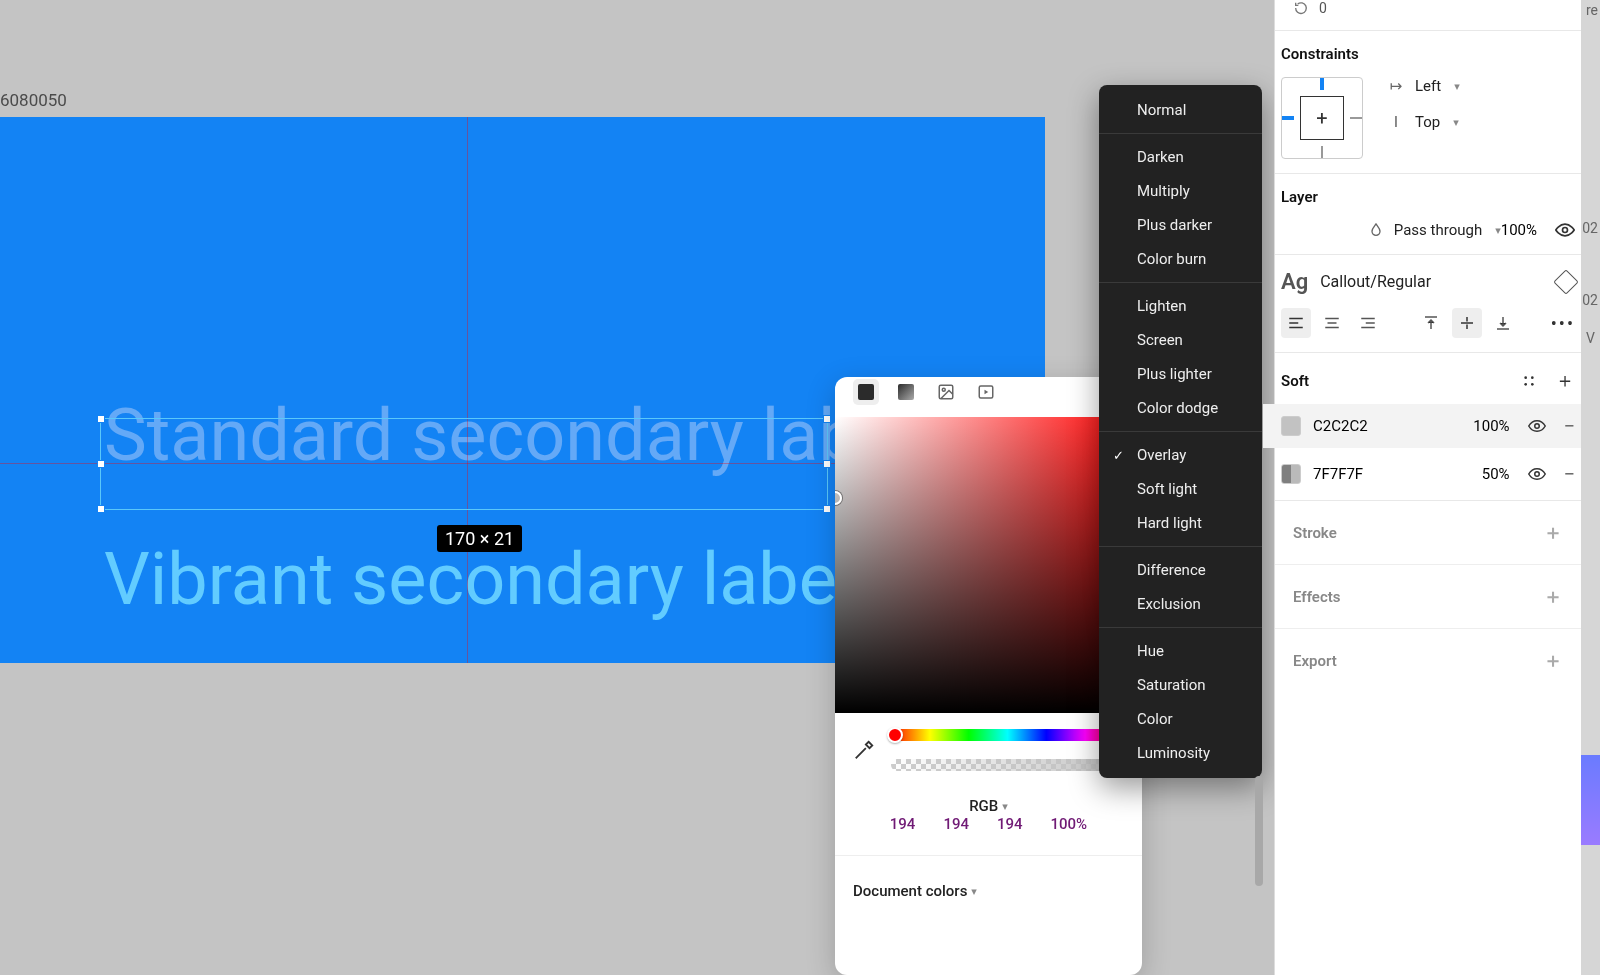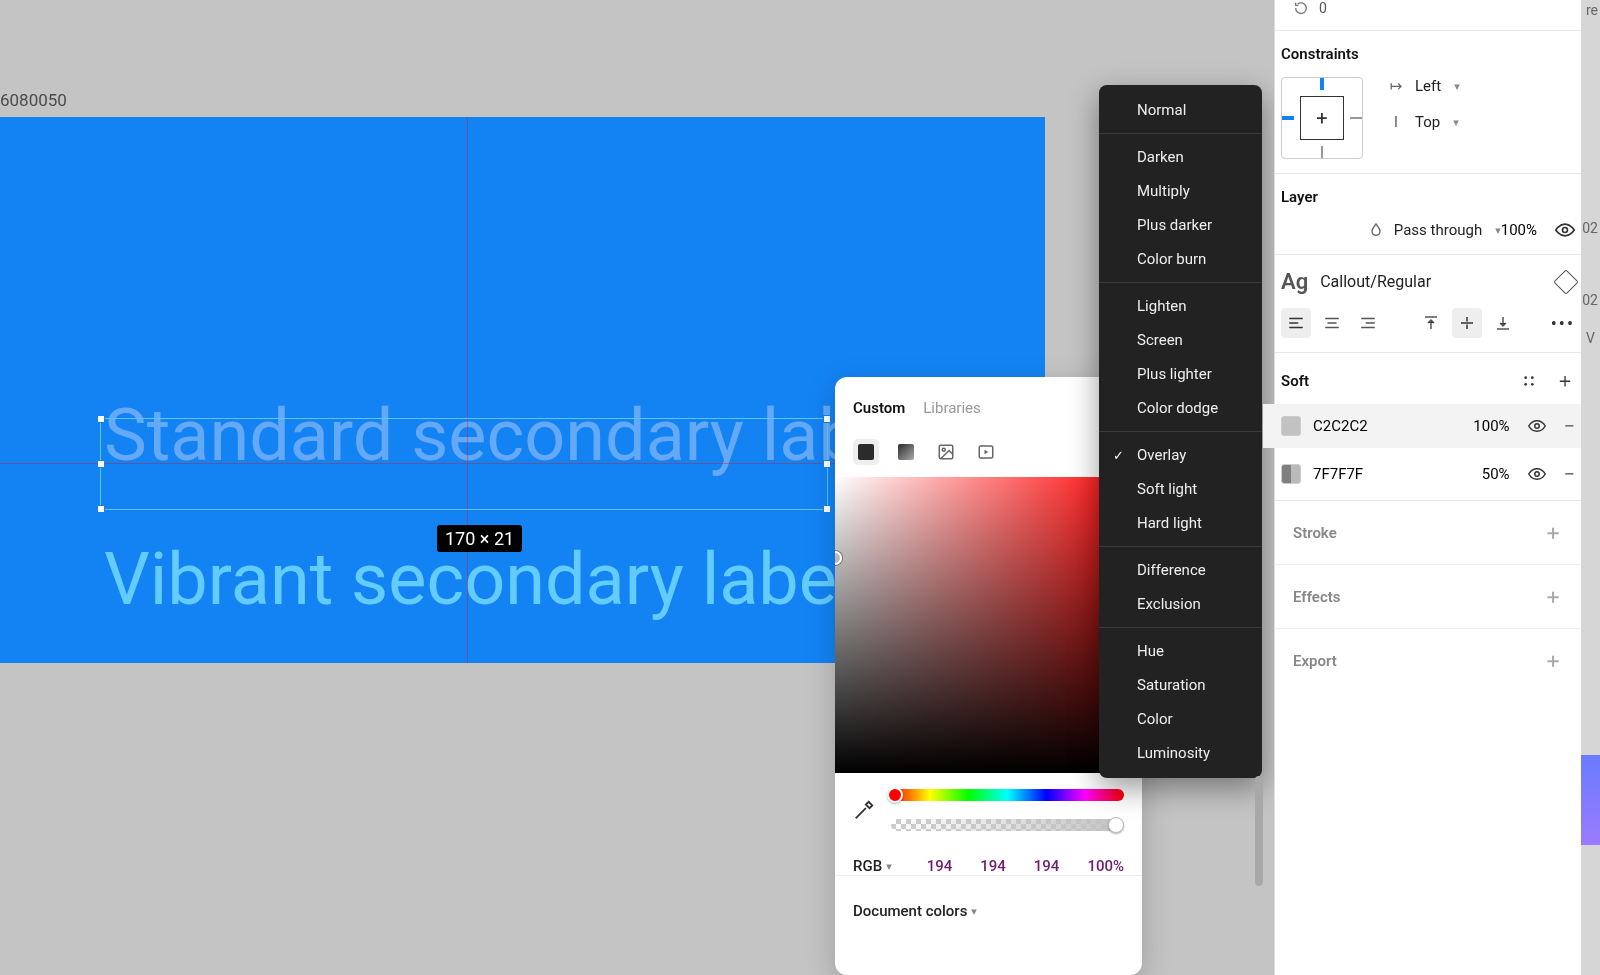--- a/index.html
+++ b/index.html
@@ -92,27 +92,27 @@
       linear-gradient(to right, rgba(194,194,194,0), rgba(194,194,194,1)),
       repeating-conic-gradient(#ccc 0 25%, #fff 0 50%) 0 0/10px 10px;
   }
   .thumb {
     position: absolute; top: 50%; transform: translate(-50%,-50%);
     width: 16px; height: 16px; border-radius: 50%; background: #fff;
     border: 1px solid #bbb; box-shadow: 0 1px 2px rgba(0,0,0,.3);
   }
   .hue-thumb { left: 4px; background: #ff0000; border: 2px solid #fff; }
   .alpha-thumb { left: calc(100% - 8px); }
-  .rgb-row { display: flex; align-items: center; justify-content: space-between; margin-top: 26px; font-size: 15px; }
+  .rgb-row { display: flex; align-items: center; justify-content: space-between; margin-top: 26px; font-size: 15px; flex-direction: column; }
   .rgb-label { font-weight: 500; color: #222; display: flex; align-items: center; gap: 4px; }
   .rgb-vals { display: flex; gap: 28px; }
   .rgb-val { font-weight: 500; color: #701a75; }
   .doc-colors {
     padding: 26px 18px 0 18px; font-size: 15px; color: #222; font-weight: 500;
-    display: flex; align-items: center; gap: 4px; border-top: 1px solid #eee; 
+    display: flex; align-items: center; gap: 4px; border-top: 1px solid #eee; margin-top: 22px;
   }
 
   
   .blend-menu {
     position: absolute; left: 1099px; top: 85px; width: 163px;
     background: #222; color: #eee; border-radius: 8px; padding: 8px 0;
     box-shadow: 0 10px 30px rgba(0,0,0,.4); font-size: 15px;
   }
   .blend-item {
     padding: 8px 18px 8px 38px; position: relative; cursor: pointer;
@@ -212,27 +212,20 @@
   <div class="sel-handle sel-tl"></div>
   <div class="sel-handle sel-tr"></div>
   <div class="sel-handle sel-bl"></div>
   <div class="sel-handle sel-br"></div>
   <div class="sel-handle sel-ml"></div>
   <div class="sel-handle sel-mr"></div>
 </div>
 <div class="size-badge">170 × 21</div>
 
 <div class="picker">
-  <div class="picker-header">
-    <div class="picker-tabs">
-      <span class="picker-tab-active">Custom</span>
-      <span class="picker-tab-inactive">Libraries</span>
-    </div>
-    <span class="picker-plus">＋</span>
-  </div>
   <div class="picker-type-row">
     <div class="fill-type ft-active">
         <div class="ft-solid-sw"></div>
       </div>
     <div class="fill-type">
         <div class="ft-grad-sw"></div>
       </div>
     <div class="fill-type ft-icon">
       <svg width="18" height="18" viewBox="0 0 24 24" fill="none" stroke="#666" stroke-width="2">
           <rect x="3" y="3" width="18" height="18" rx="2"></rect>

